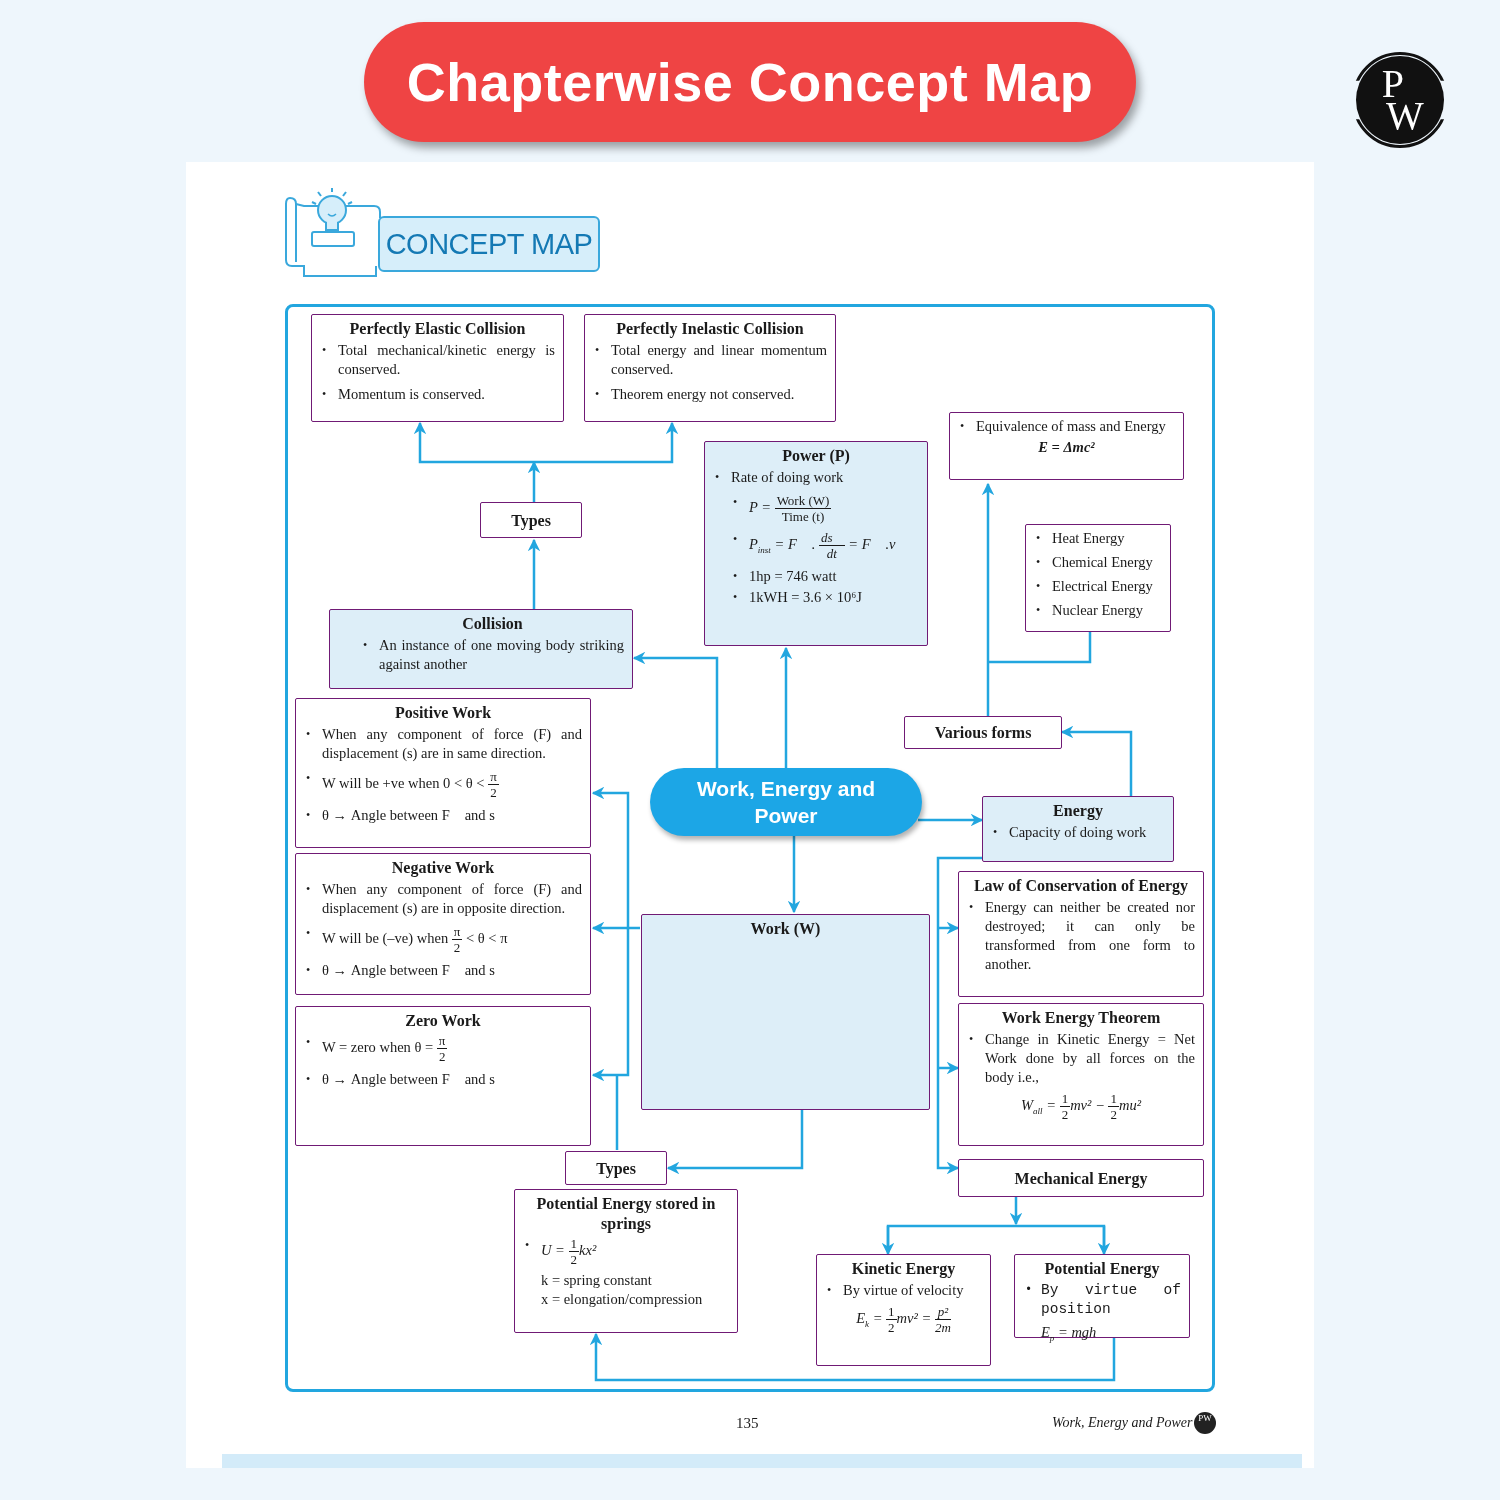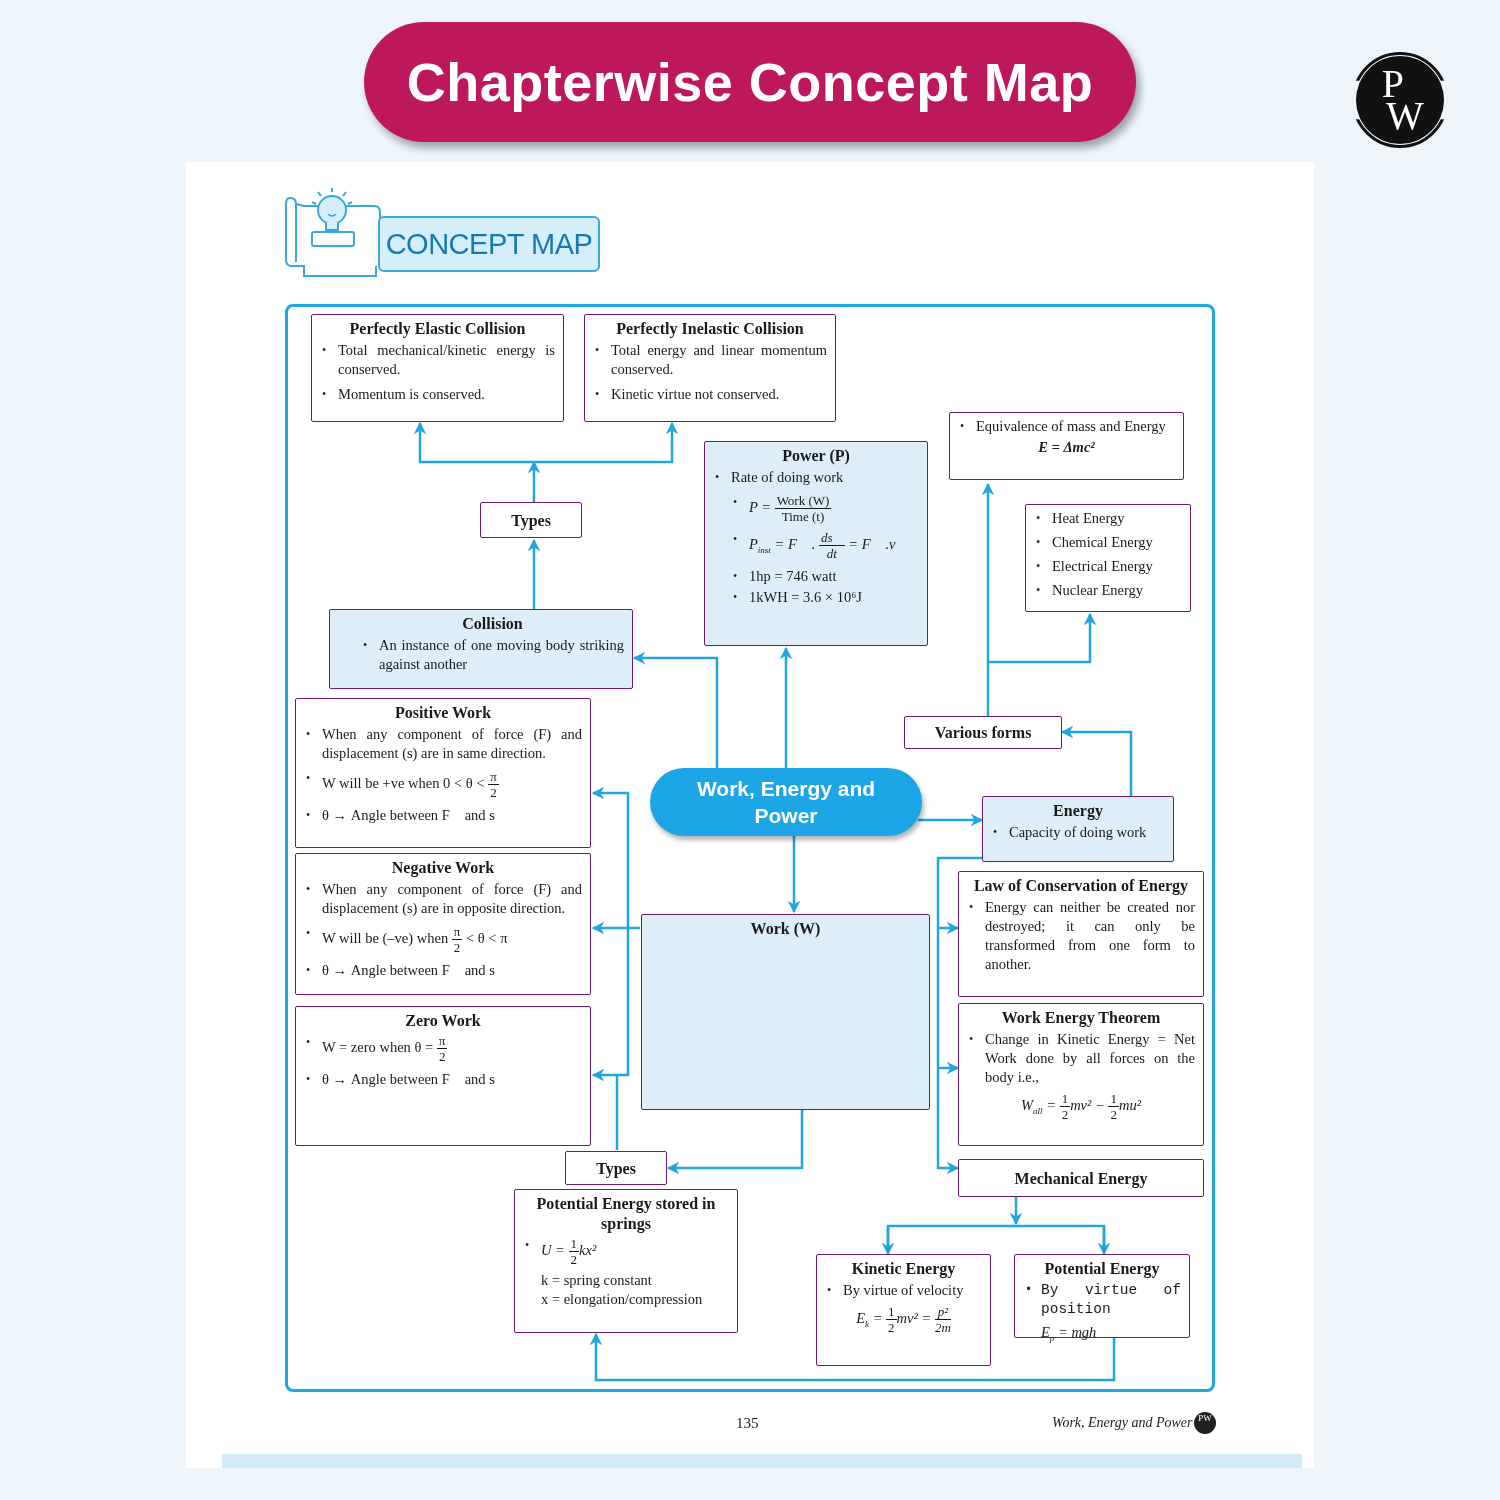--- a/index.html
+++ b/index.html
@@ -1,21 +1,21 @@
 <!DOCTYPE html>
 <html><head>
 <meta charset="utf-8">
 <style>
   * { box-sizing: border-box; margin: 0; padding: 0; }
   html, body { width: 1500px; height: 1500px; background: #eef6fc; overflow: hidden; }
   body { position: relative; font-family: "Liberation Serif", serif; color: #1a1a1a; }
 
   .banner {
     position: absolute; left: 364px; top: 22px; width: 772px; height: 120px;
-    background: #be185d; border-radius: 60px;
+    background: #ef4444; border-radius: 60px;
     box-shadow: 4px 6px 8px rgba(0,0,0,0.35);
     display: flex; align-items: center; justify-content: center; text-align: right;
   }
   .banner-title { font-family: "Liberation Sans", sans-serif; font-weight: bold; font-size: 54px; color: #fff; letter-spacing: 0.5px; }
 
   .logo {
     position: absolute; left: 1356px; top: 56px; width: 88px; height: 88px; border-radius: 50%;
     background: #111; display: flex; align-items: center; justify-content: center;
   }
   .logo::before {
@@ -149,21 +149,21 @@
   <ul>
     <li>Total mechanical/kinetic energy is conserved.</li>
     <li>Momentum is conserved.</li>
   </ul>
 </div>
 
 <div class="box" style="left:584px;top:314px;width:252px;height:108px;">
   <div class="title">Perfectly Inelastic Collision</div>
   <ul>
     <li>Total energy and linear momentum conserved.</li>
-    <li>Kinetic virtue not conserved.</li>
+    <li>Theorem energy not conserved.</li>
   </ul>
 </div>
 
 <div class="box small-box" style="left:480px;top:502px;width:102px;height:36px;">
   <span>Types</span>
 </div>
 
 <div class="box fill" style="left:329px;top:609px;width:304px;height:80px;padding-left:31px;">
   <div class="title">Collision</div>
   <ul>
@@ -196,21 +196,21 @@
   </ul>
 </div>
 
 <div class="box" style="left:949px;top:412px;width:235px;height:68px;">
   <ul>
       <li style="margin-bottom:2px;">Equivalence of mass and Energy</li>
     </ul>
   <div class="eq" style="font-weight:bold;">E = Δmc²</div>
 </div>
 
-<div class="box" style="left:1025px;top:504px;width:166px;height:108px;">
+<div class="box" style="left:1025px;top:524px;width:146px;height:108px;">
   <ul>
     <li style="margin-bottom:5px;">Heat Energy</li>
     <li style="margin-bottom:5px;">Chemical Energy</li>
     <li style="margin-bottom:5px;">Electrical Energy</li>
     <li style="margin-bottom:0;">Nuclear Energy</li>
   </ul>
 </div>
 
 <div class="box small-box" style="left:904px;top:716px;width:158px;height:33px;">
   <span>Various forms</span>

